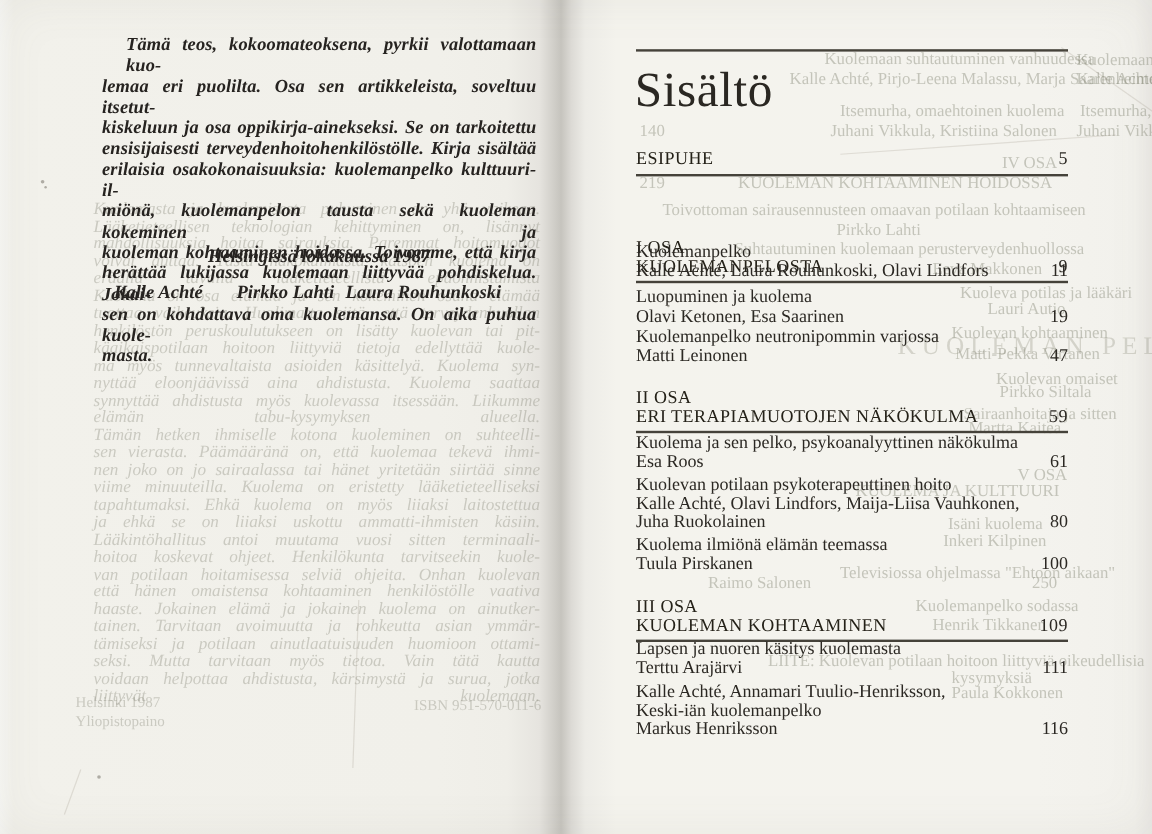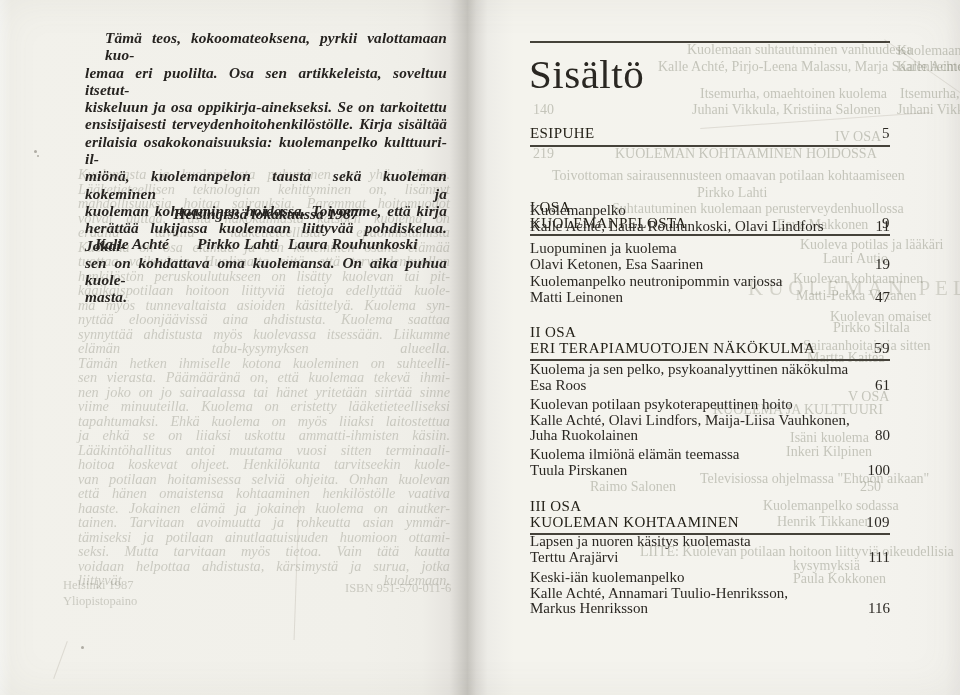--- a/index.html
+++ b/index.html
@@ -234,22 +234,22 @@
         <div class="rule"></div>
       </div>
       <div class="toc-block entry" style="top: 534px;">
         <div class="line">Lapsen ja nuoren käsitys kuolemasta</div>
         <div class="row">
           <div>Terttu Arajärvi</div>
           <div class="num">111</div>
         </div>
       </div>
       <div class="toc-block entry" style="top: 570px;">
+        <div class="line">Kalle Achté, Annamari Tuulio-Henriksson,</div>
         <div class="line">Keski-iän kuolemanpelko</div>
-        <div class="line">Kalle Achté, Annamari Tuulio-Henriksson,</div>
         <div class="row">
           <div>Markus Henriksson</div>
           <div class="num">116</div>
         </div>
       </div>
     </div>
 
   <div id="blemishes">
       <div class="speck" style="left: 34px; top: 150px; width: 3px; height: 3px;"></div>
       <div class="speck" style="left: 37px; top: 155px; width: 2px; height: 2px;"></div>

